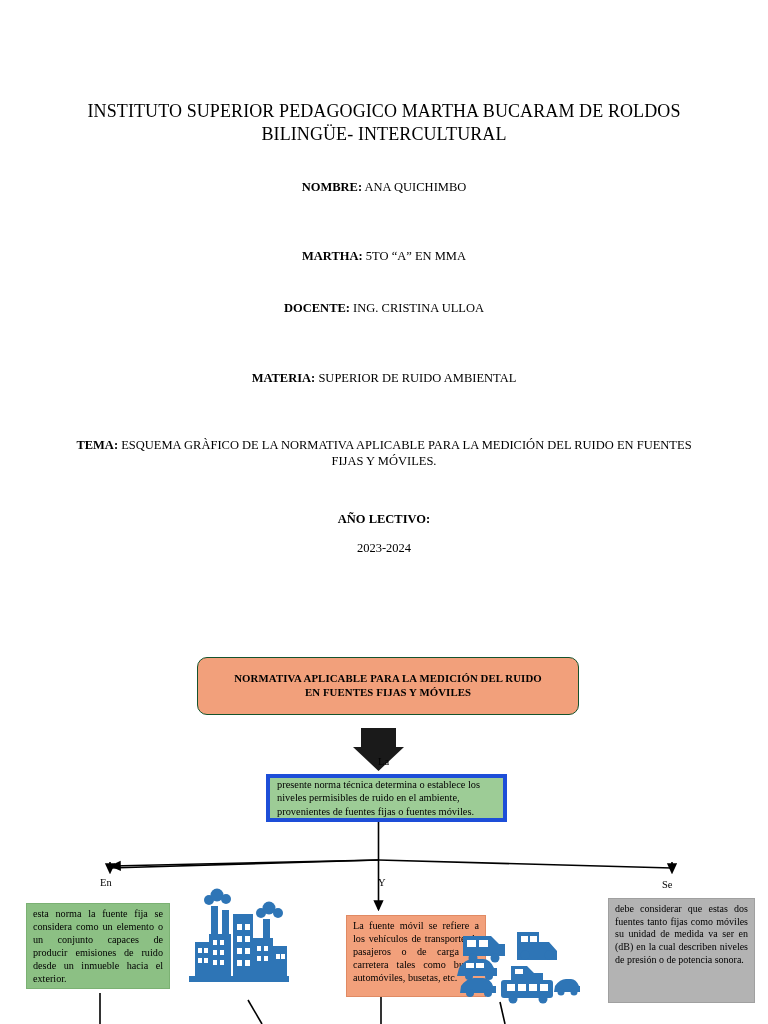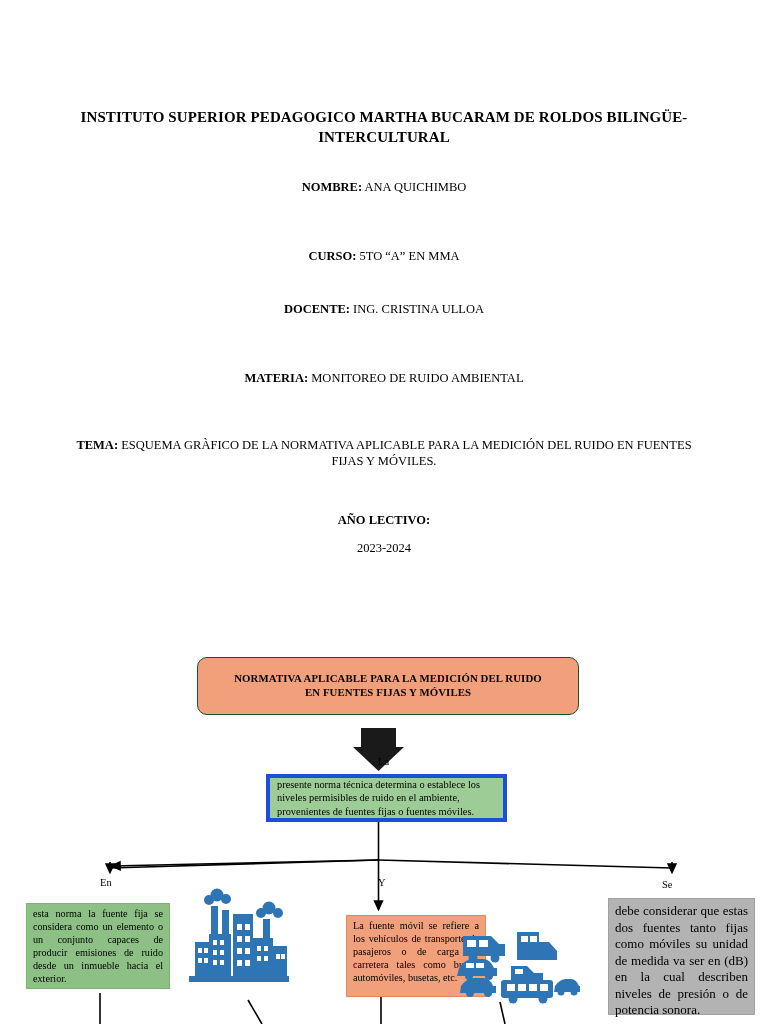--- a/index.html
+++ b/index.html
@@ -32,21 +32,21 @@
     width: 628px;
     text-align: center;
   }
   .line {
     font-size: 12.5px;
     line-height: 1.3;
     margin: 0;
   }
   .line b { font-weight: bold; }
 
-  .h-title   { margin-top: 12px;  font-weight: bold; font-size: 15px; letter-spacing: 0.1px;}
+  .h-title   { margin-top: 4px;  font-weight: normal; font-size: 18px; letter-spacing: 0.1px;}
   .h-nombre  { margin-top: 32px; }
   .h-curso   { margin-top: 53px; }
   .h-docente { margin-top: 36px; }
   .h-materia { margin-top: 53px; }
   .h-tema    { margin-top: 51px; text-align: center; }
   .h-anio    { margin-top: 42px; font-weight: bold; }
   .h-anio-val{ margin-top: 12px; }
 
   
   .diagram {
@@ -123,26 +123,26 @@
     font-size: 10.2px;
     line-height: 1.27;
     padding: 4px 6px;
     margin-left: 35px;
   }
 
   .node-right {
     left: 608px;
     top: 258px;
     width: 147px;
-    height: 117px;
+    height: 105px;
     background: #b3b3b3;
     border: 1px solid #a0a0a0;
     text-align: justify;
     text-align-last: left;
-    font-size: 13px;
+    font-size: 10px;
     line-height: 1.27;
     padding: 4px 6px;
   }
 
   .edge-label {
     position: absolute;
     font-size: 10.5px;
     font-family: "Liberation Serif", serif;
   }
   .lbl-la { left: 378px; top: 116px; }
@@ -168,29 +168,29 @@
 <div class="page">
 
   <div class="header">
     <p class="line h-title">INSTITUTO SUPERIOR PEDAGOGICO MARTHA BUCARAM DE ROLDOS BILINGÜE- INTERCULTURAL</p>
 
     <p class="line h-nombre">
       <b>NOMBRE:</b><span> ANA QUICHIMBO</span>
     </p>
 
     <p class="line h-curso">
-      <b>CURSO:</b><span> 5TO “A” EN MMA</span>
+      <b>MARTHA:</b><span> 5TO “A” EN MMA</span>
     </p>
 
     <p class="line h-docente">
       <b>DOCENTE:</b><span> ING. CRISTINA ULLOA</span>
     </p>
 
     <p class="line h-materia">
-      <b>MATERIA:</b><span> MONITOREO DE RUIDO AMBIENTAL</span>
+      <b>MATERIA:</b><span> SUPERIOR DE RUIDO AMBIENTAL</span>
     </p>
 
     <p class="line h-tema">
       <b>TEMA:</b><span> ESQUEMA GRÀFICO DE LA NORMATIVA APLICABLE PARA LA MEDICIÓN DEL RUIDO EN FUENTES FIJAS Y MÓVILES.</span>
     </p>
 
     <p class="line h-anio">AÑO LECTIVO:</p>
     <p class="line h-anio-val">2023-2024</p>
   </div>
 

